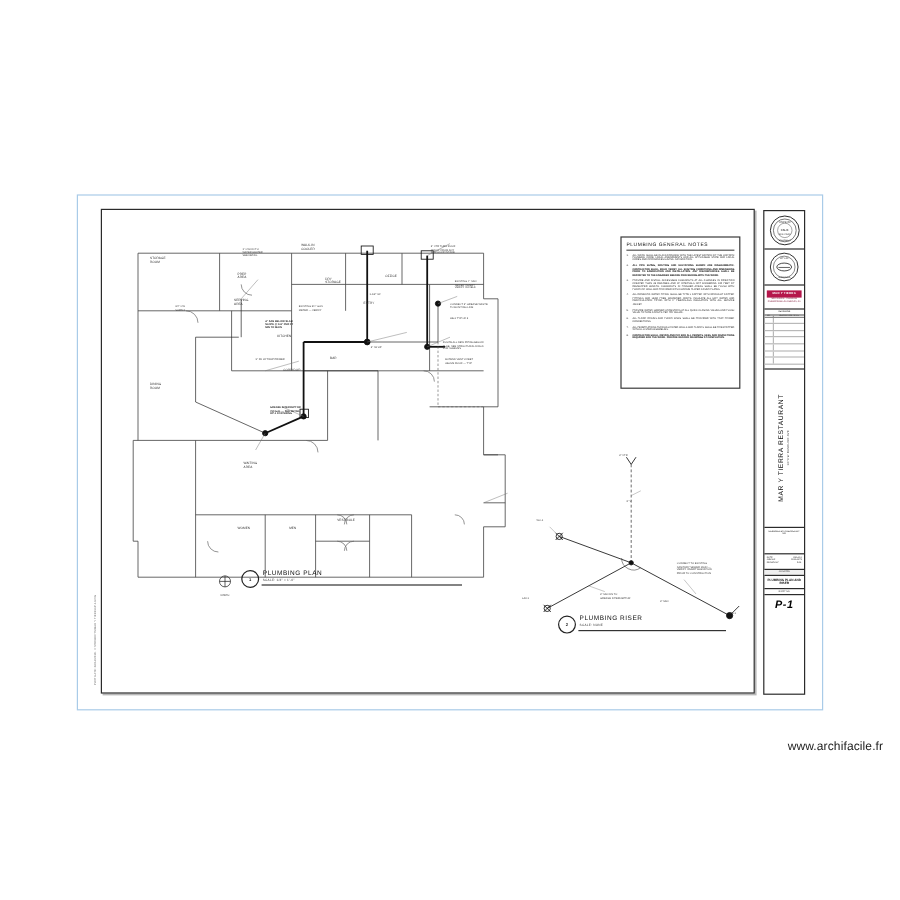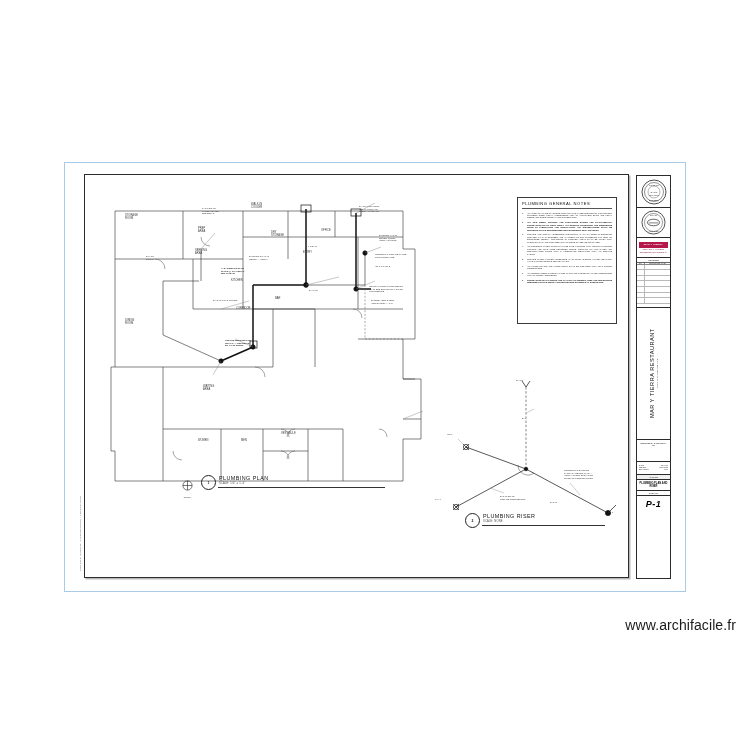--- a/index.html
+++ b/index.html
@@ -157,21 +157,21 @@
   .tb-kv { display: flex; justify-content: space-between; font-size: 1.8px; color: #222; padding: 0 1px; }
   .tb-band { font-size: 1.8px; text-align: center; color: #333; padding: 1px 0; background: #efefef; }
   .sheet-title-txt { font-size: 2.6px; font-weight: bold; text-align: center; color: #111; line-height: 1.25; padding: 2px 1px; }
   .sheet-no-lbl { font-size: 1.8px; text-align: center; color: #333; padding: 1px 0; }
   .sheet-no { font-size: 9px; font-weight: bold; text-align: center; color: #000; padding: 3px 0 2px; letter-spacing: .5px; font-style: italic; }
 
   
   .watermark {
     position: absolute;
     right: 14px; top: 617px;
-    font-size: 14px;
+    font-size: 10px;
     color: #1a1a1a;
     letter-spacing: .1px;
   }
 </style>
 </head>
 <body>
 
 <div id="page">
 
   <div class="blue-frame"></div>

